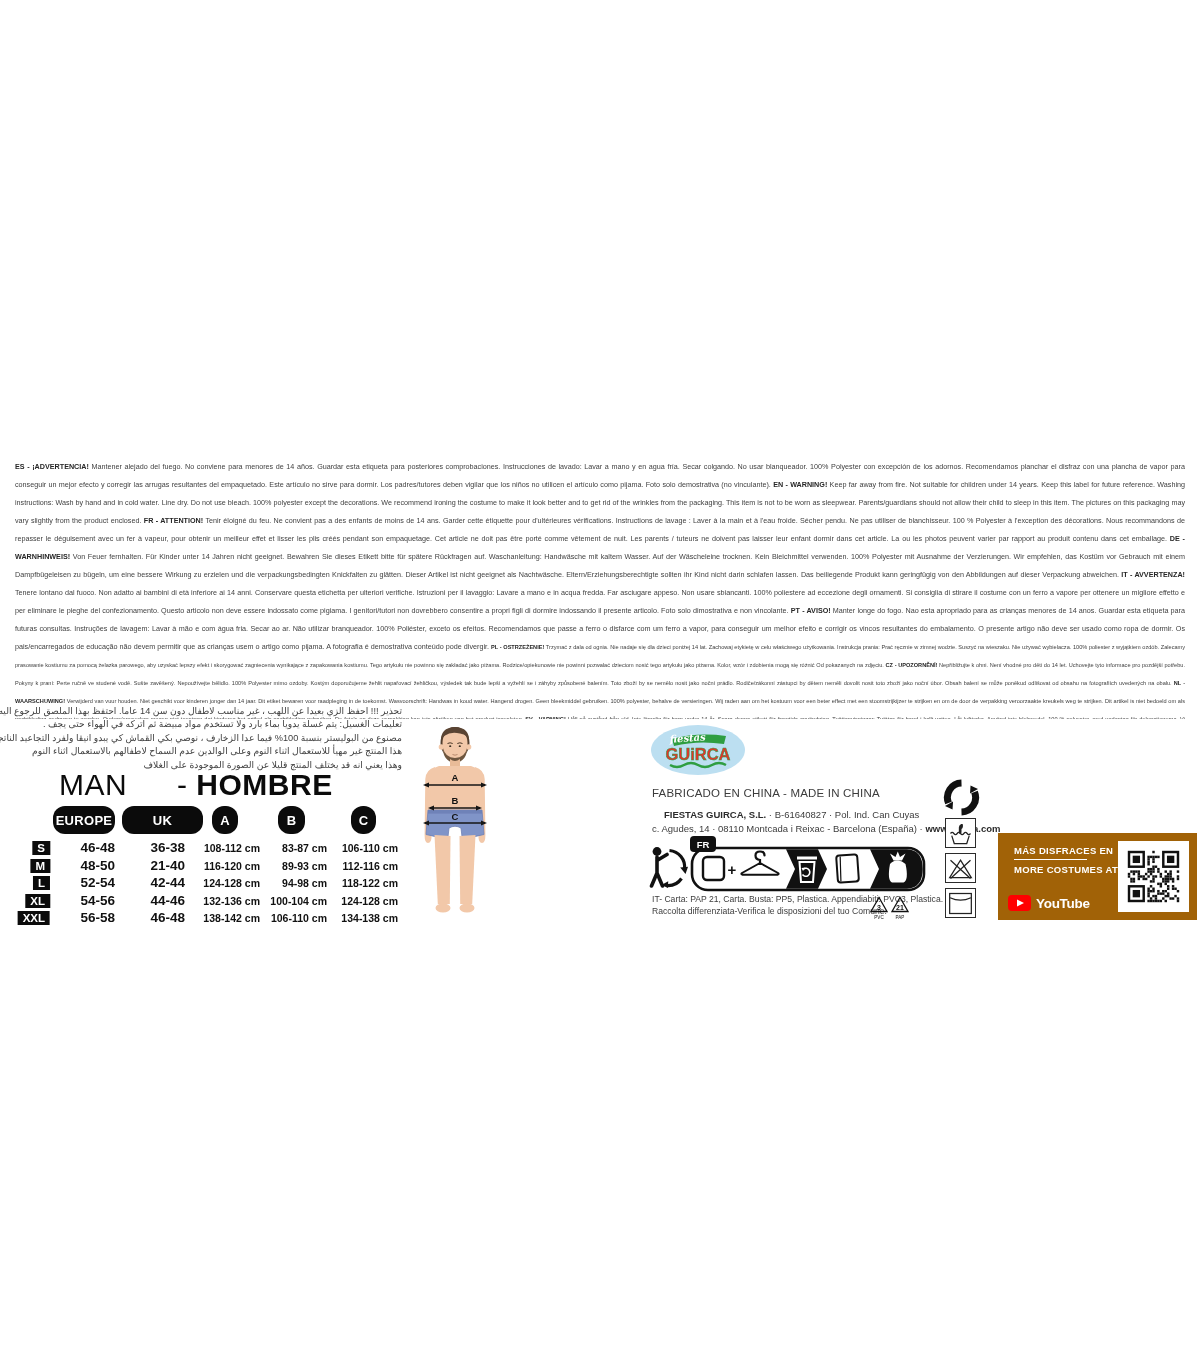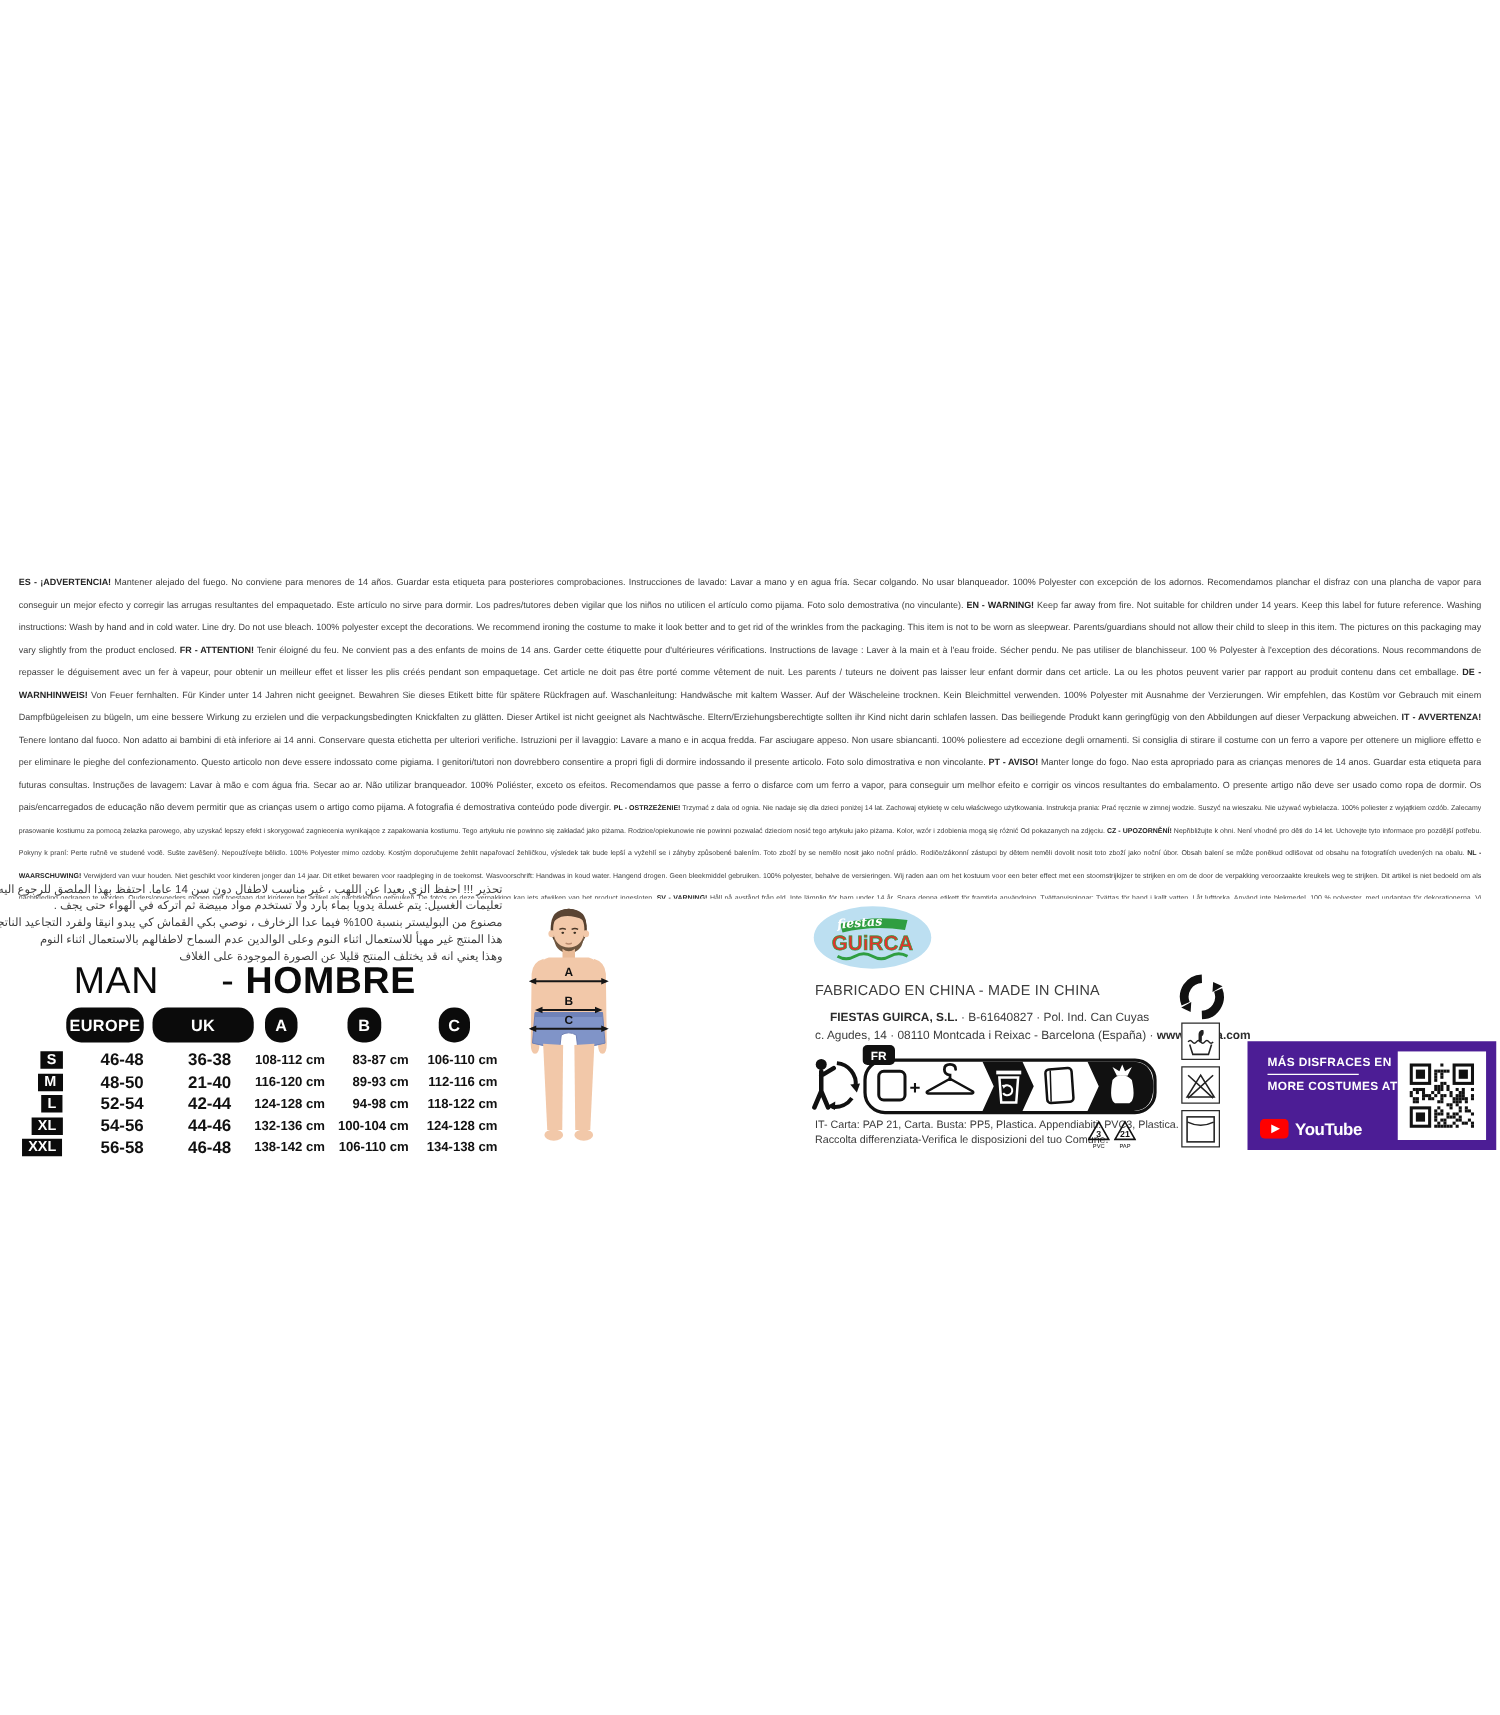--- a/index.html
+++ b/index.html
@@ -41,21 +41,21 @@
   .company{left:648px;top:809px;font-size:9.5px;color:#3c3c3c;margin-left:16px;}
   .address{left:652px;top:823px;font-size:9.5px;color:#3c3c3c;}
   .bold{font-weight:bold;color:#2c2c2c;}
   
   .ittext1{left:652px;top:894px;font-size:8.6px;color:#3c3c3c;}
   .ittext2{left:652px;top:906px;font-size:8.6px;color:#3c3c3c;}
   
   .careicon{width:29px;height:28px;border:1.5px solid #2b2b2b;background:#fff;
             display:flex;align-items:center;justify-content:center;}
   
-  .promo{left:998px;top:833px;width:199px;height:87px;background:#4c1d95;}
+  .promo{left:998px;top:833px;width:199px;height:87px;background:#a16207;}
   .promo-l1{position:absolute;left:16px;top:12px;color:#fff;font-weight:bold;
             font-size:9.5px;letter-spacing:.3px;}
   .promo-line{position:absolute;left:16px;top:26px;width:73px;height:1px;background:#fff;}
   .promo-l2{position:absolute;left:16px;top:31px;color:#fff;font-weight:bold;
             font-size:9.5px;letter-spacing:.3px;}
   .yt{position:absolute;left:10px;top:62px;display:flex;align-items:center;}
   .yt-label{color:#fff;font-weight:bold;font-size:13.5px;margin-left:5px;letter-spacing:-.3px;}
   .qr{position:absolute;right:8px;top:8px;width:71px;height:71px;}
 </style>
 </head>

